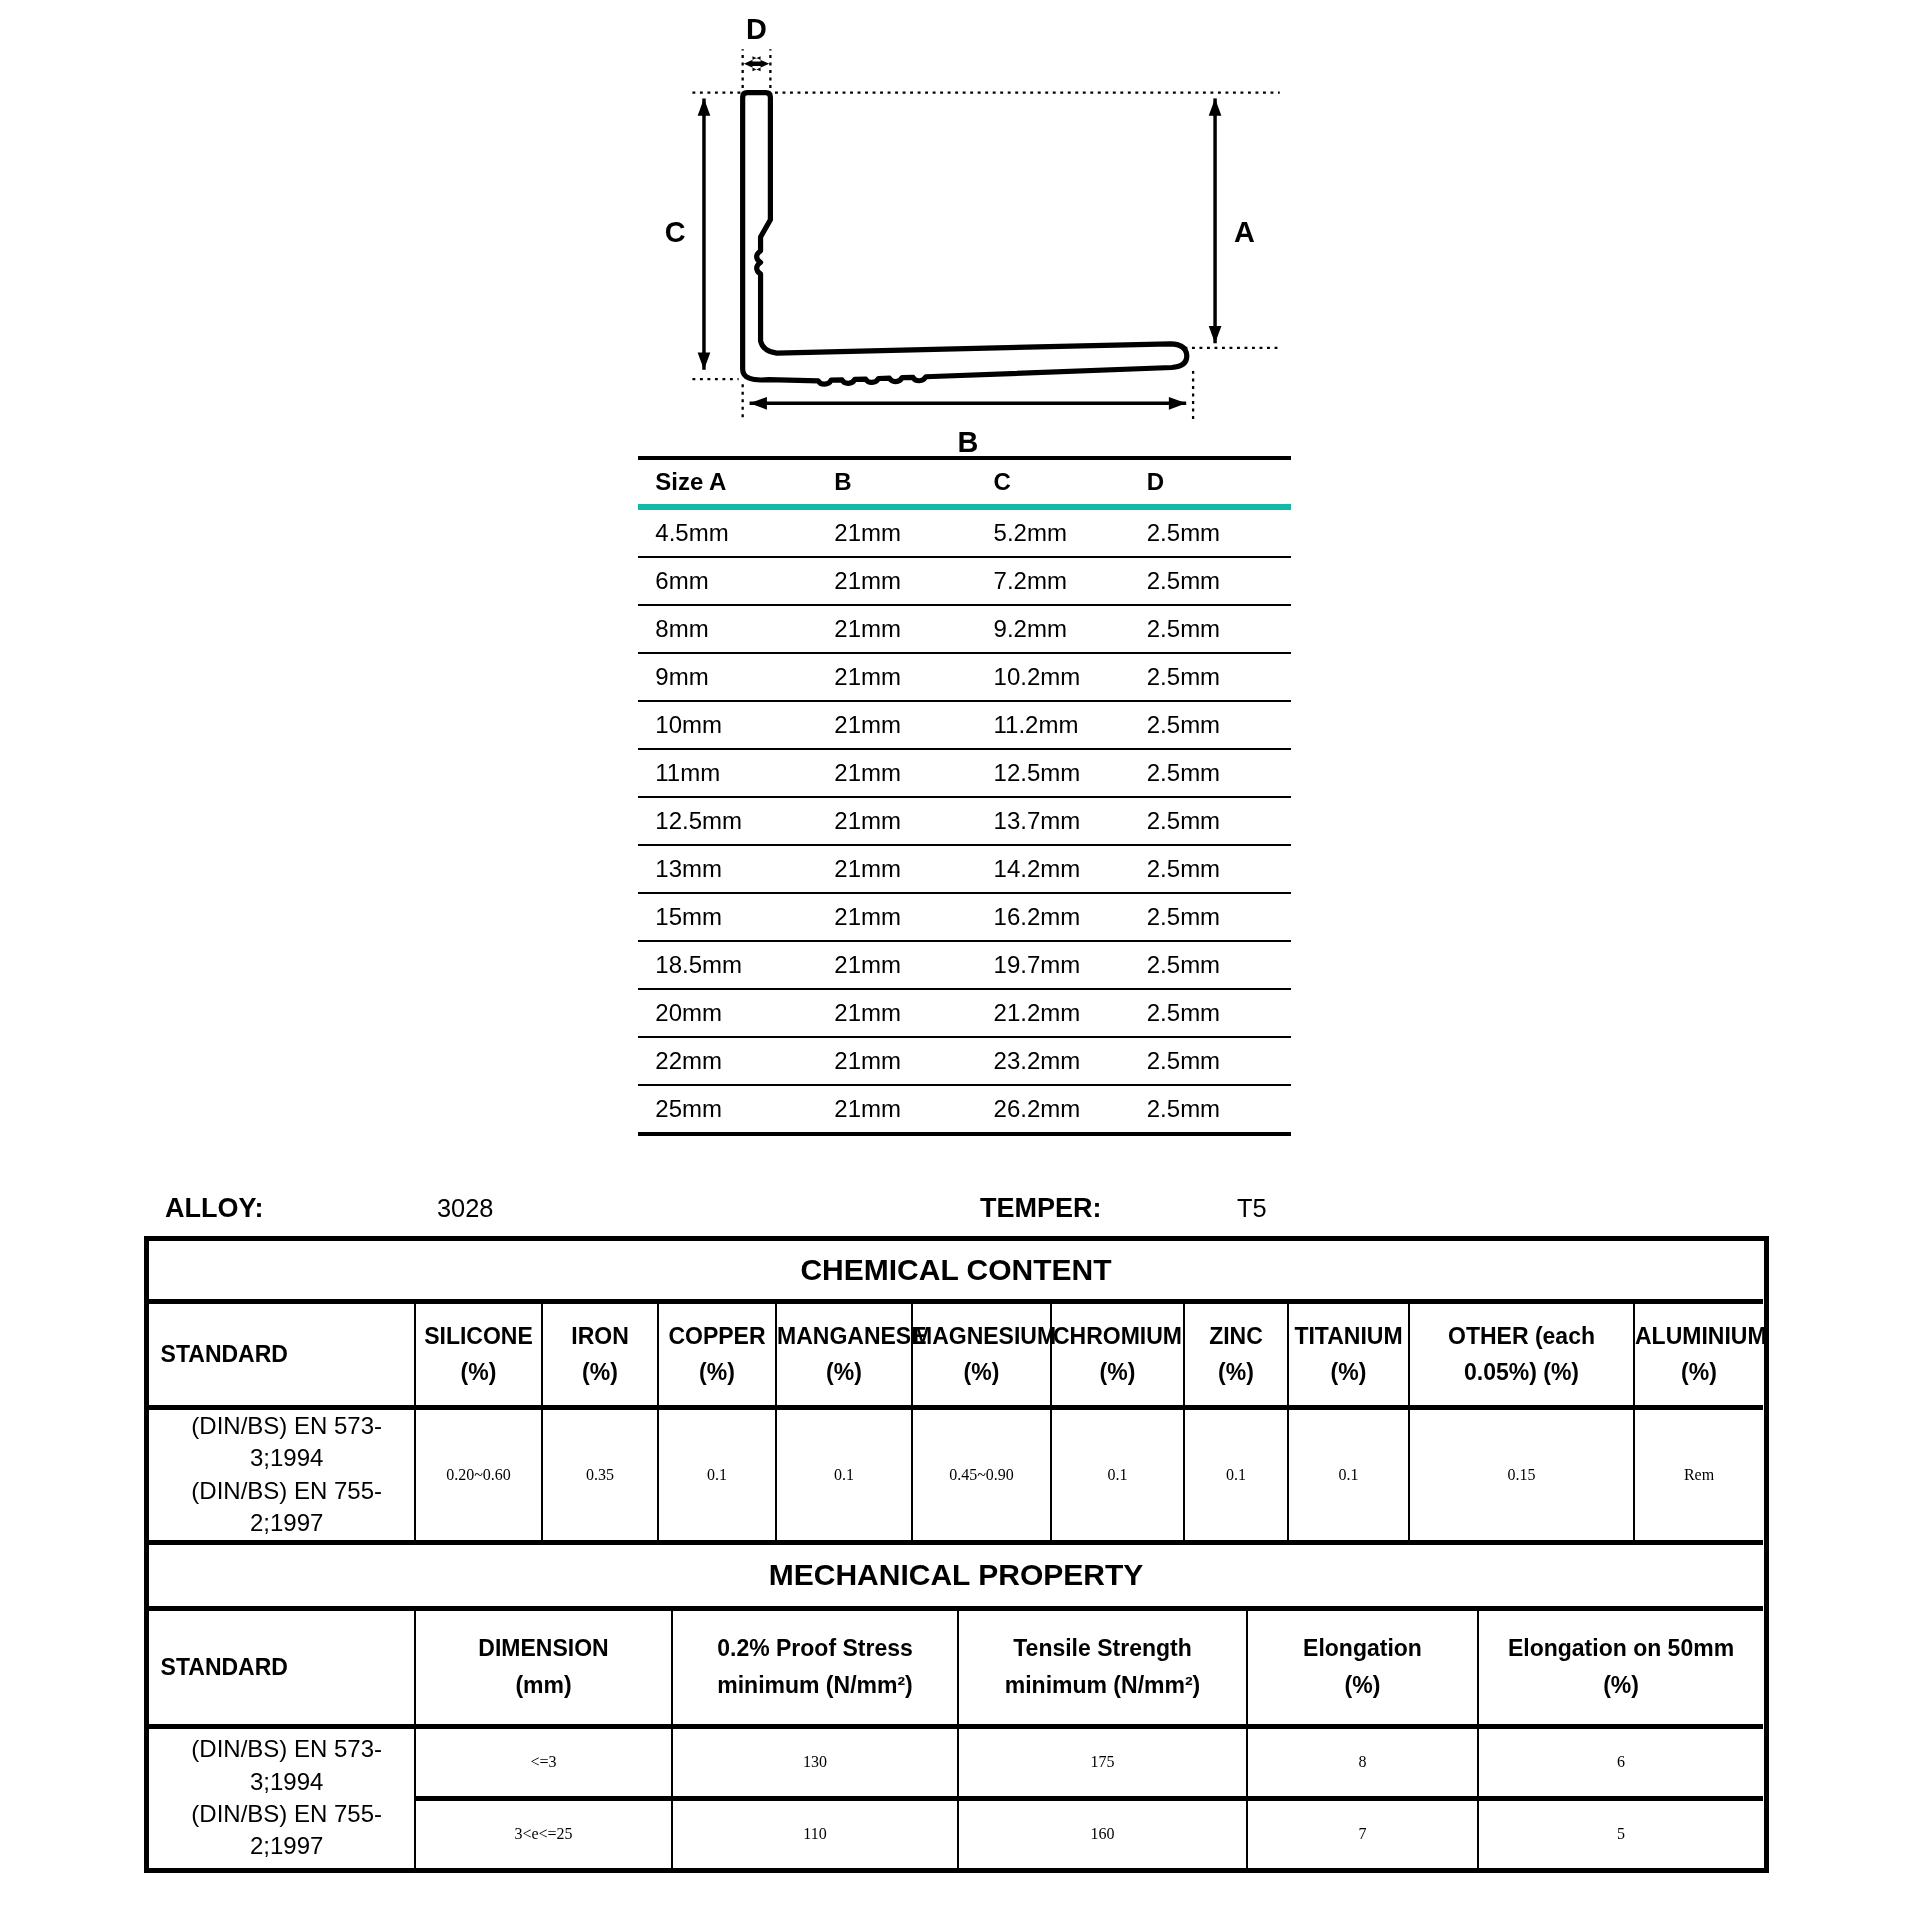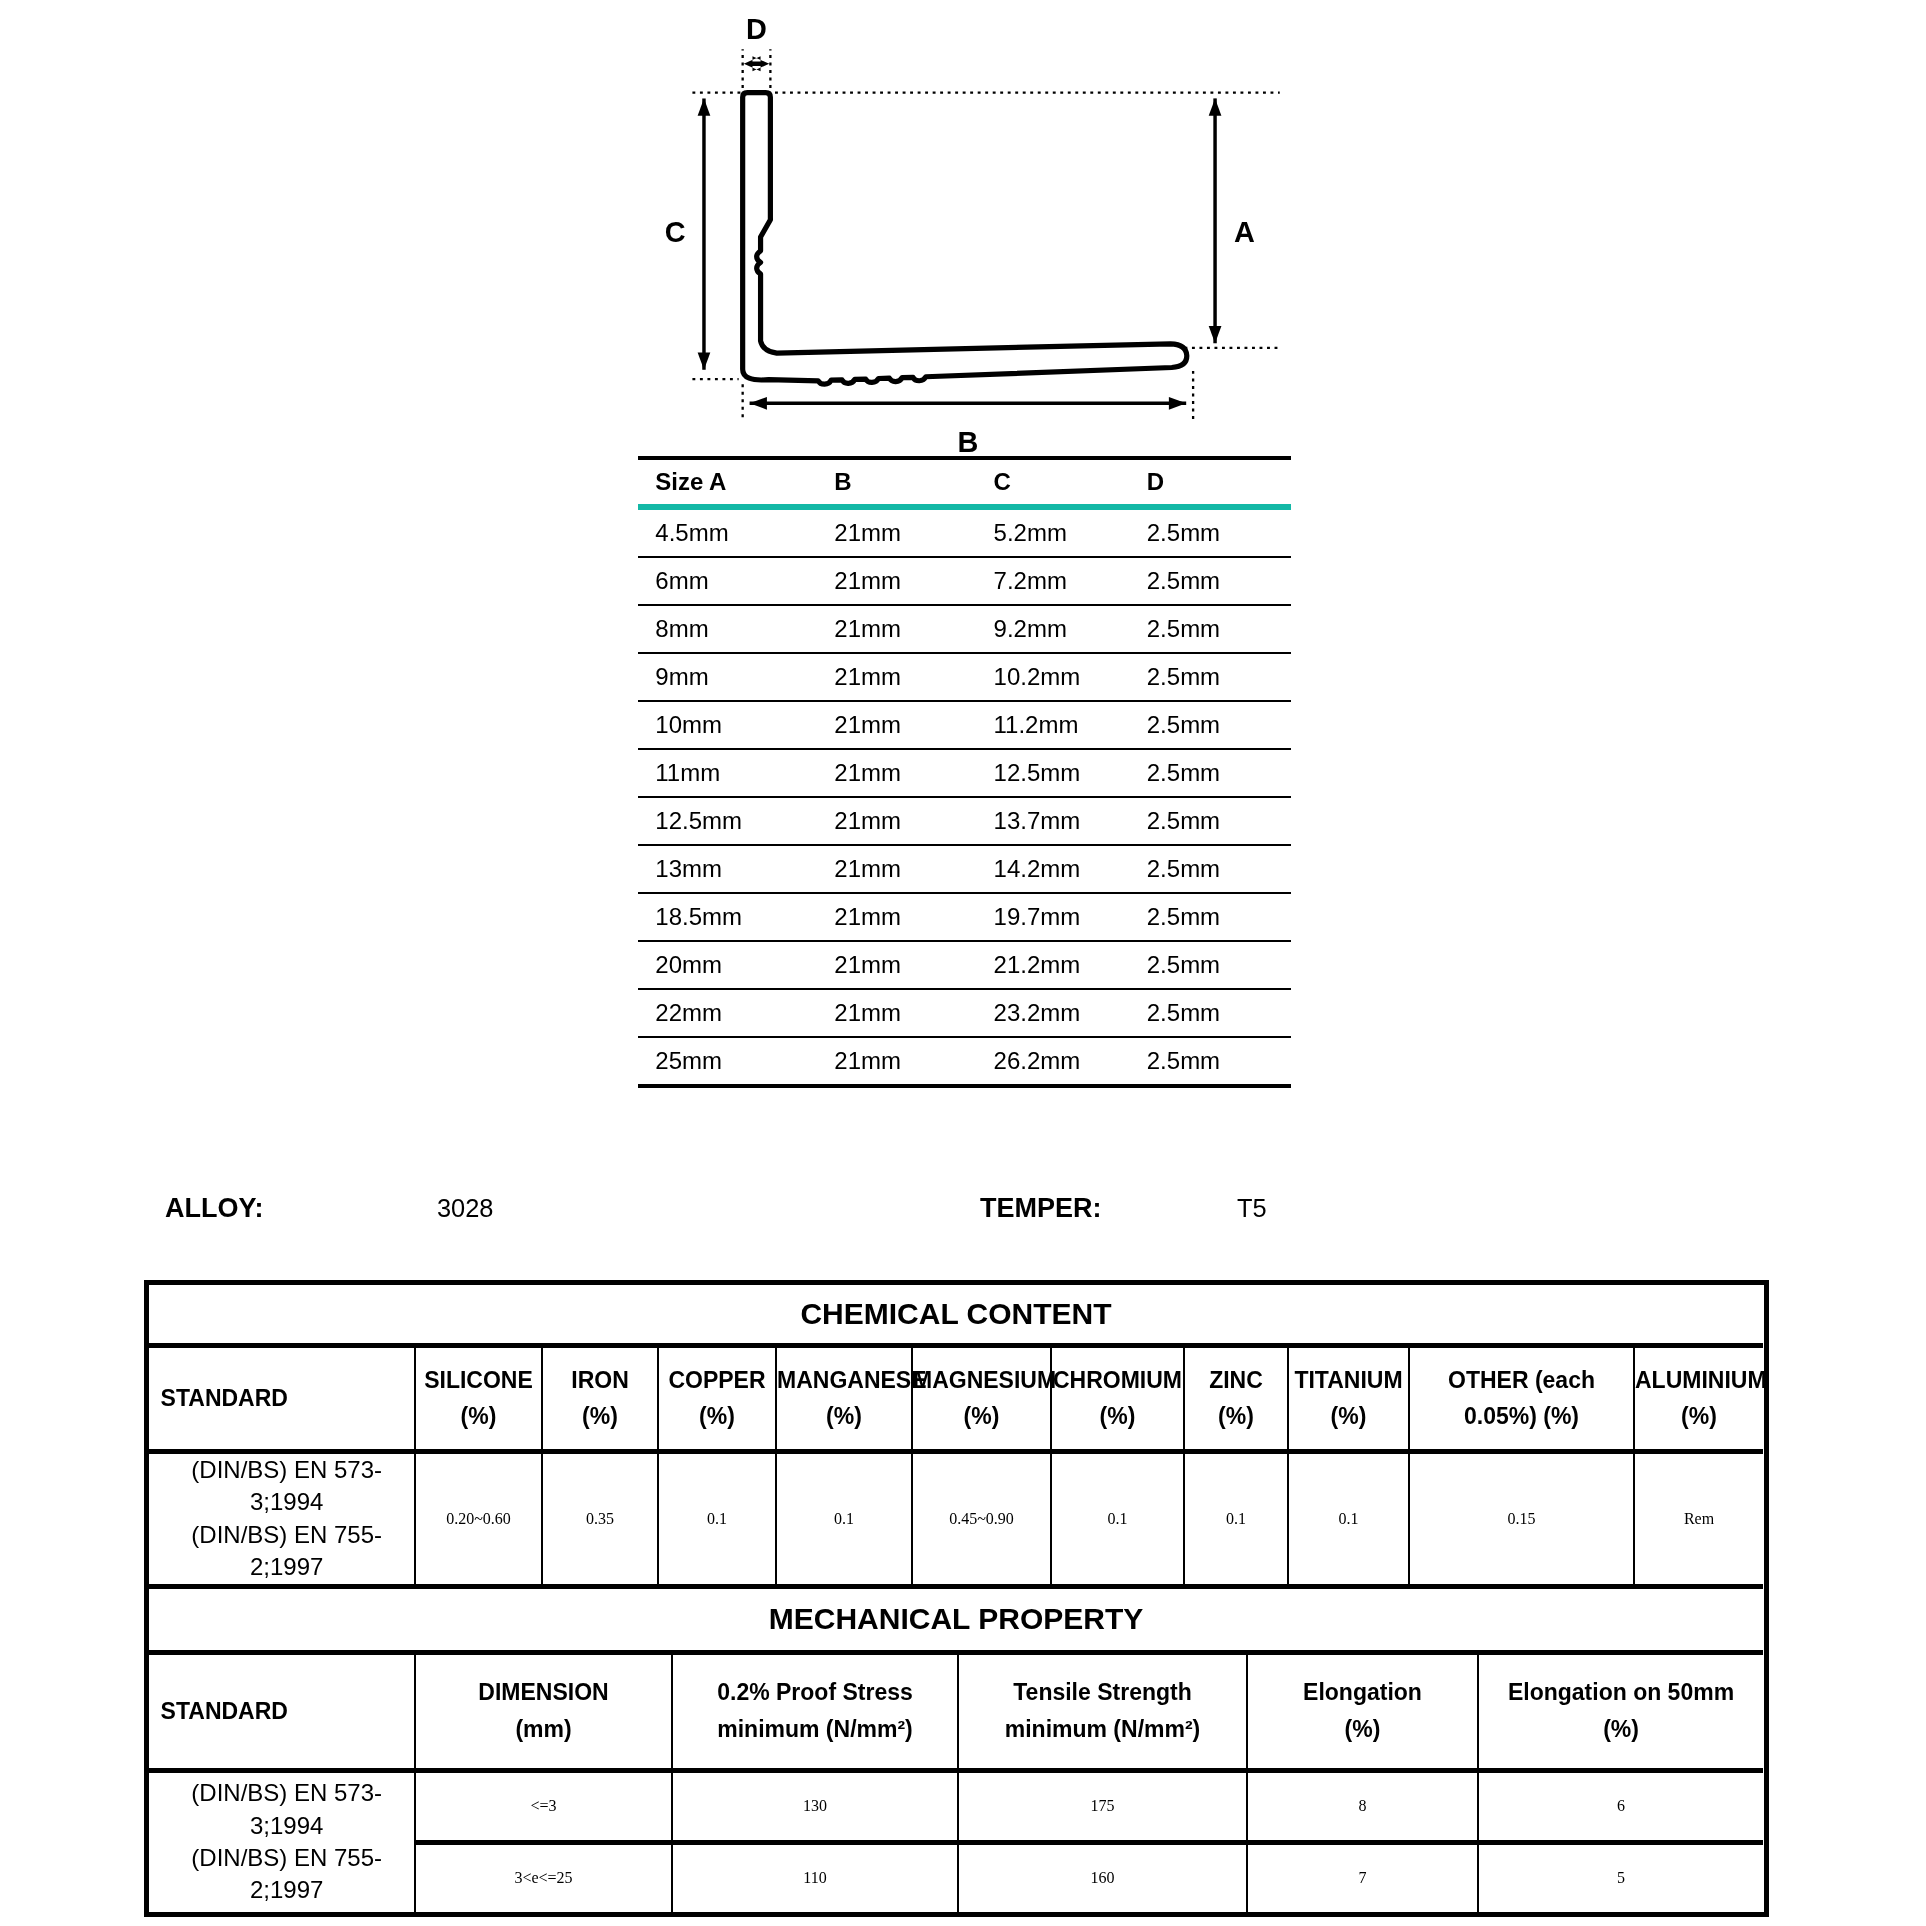--- a/index.html
+++ b/index.html
@@ -24,21 +24,21 @@
   
   #meta-row{position:absolute;left:12px;top:1191px;width:1926px;height:35px;line-height:35px;}
   #meta-row span{position:absolute;top:0;white-space:nowrap;}
   .meta-label{font-weight:bold;font-size:27px;}
   .meta-value{font-size:25.4px;}
   #alloy-label{left:153px;} #alloy-value{left:425px;}
   #temper-label{left:968px;} #temper-value{left:1225px;}
 
   
   #big-tables{position:absolute;left:144px;top:1236px;width:1625px;
-    border:5.8px solid #000;box-sizing:border-box;background:#fff;margin-top:44px;}
+    border:5.8px solid #000;box-sizing:border-box;background:#fff;}
   #big-tables table{border-collapse:collapse;table-layout:fixed;width:1614px;}
   #chem td,#chem th,#mech td,#mech th{border-left:2.9px solid #000;border-right:2.9px solid #000;
     padding:0;vertical-align:middle;text-align:center;}
   #chem th:first-child,#chem td:first-child,#mech th:first-child,#mech td:first-child{border-left:none;}
   #chem th:last-child,#chem td:last-child,#mech th:last-child,#mech td:last-child{border-right:none;}
   #chem tr{border-bottom:5.2px solid #000;}
   #chem tr:last-child{border-bottom:none;}
   #mech{border-top:5.2px solid #000;}
   #mech tr{border-bottom:5.2px solid #000;}
   #mech tr:last-child{border-bottom:none;}
@@ -156,20 +156,26 @@
       <td>13.7mm</td>
       <td>2.5mm</td>
     </tr>
     <tr>
       <td>13mm</td>
       <td>21mm</td>
       <td>14.2mm</td>
       <td>2.5mm</td>
     </tr>
     <tr>
+      <td>15mm</td>
+      <td>21mm</td>
+      <td>16.2mm</td>
+      <td>2.5mm</td>
+    </tr>
+    <tr>
       <td>18.5mm</td>
       <td>21mm</td>
       <td>19.7mm</td>
       <td>2.5mm</td>
     </tr>
     <tr>
       <td>20mm</td>
       <td>21mm</td>
       <td>21.2mm</td>
       <td>2.5mm</td>

